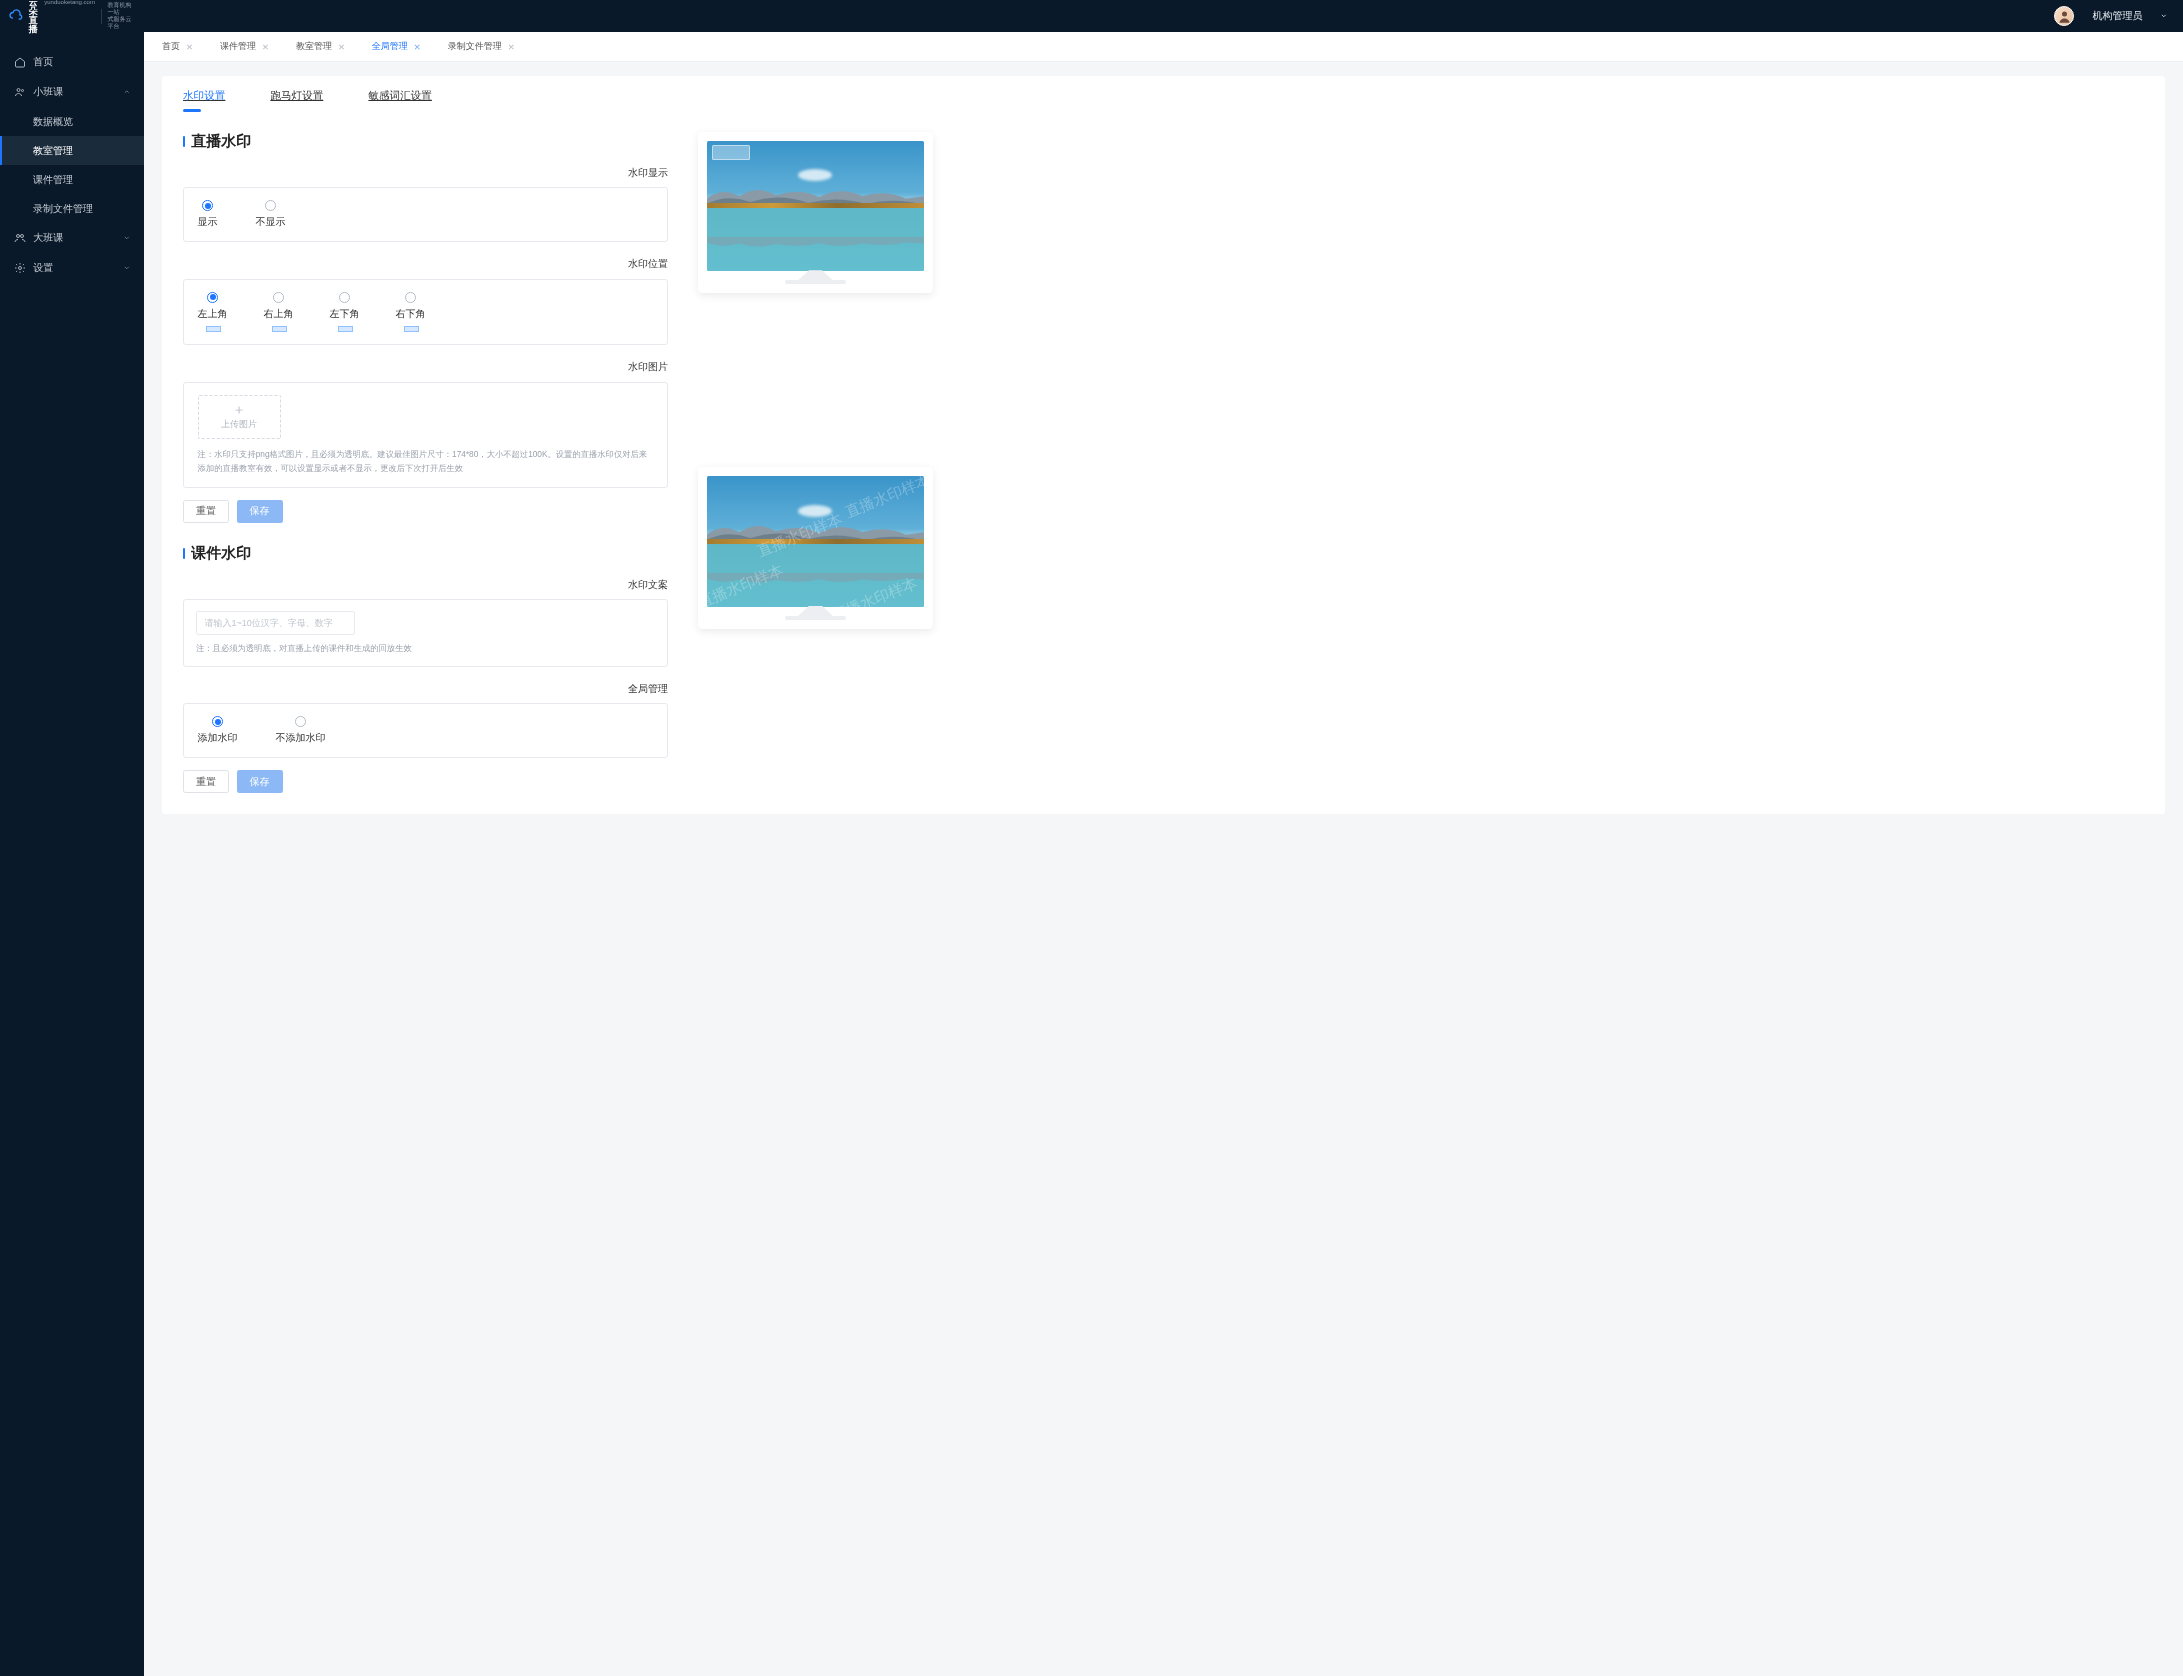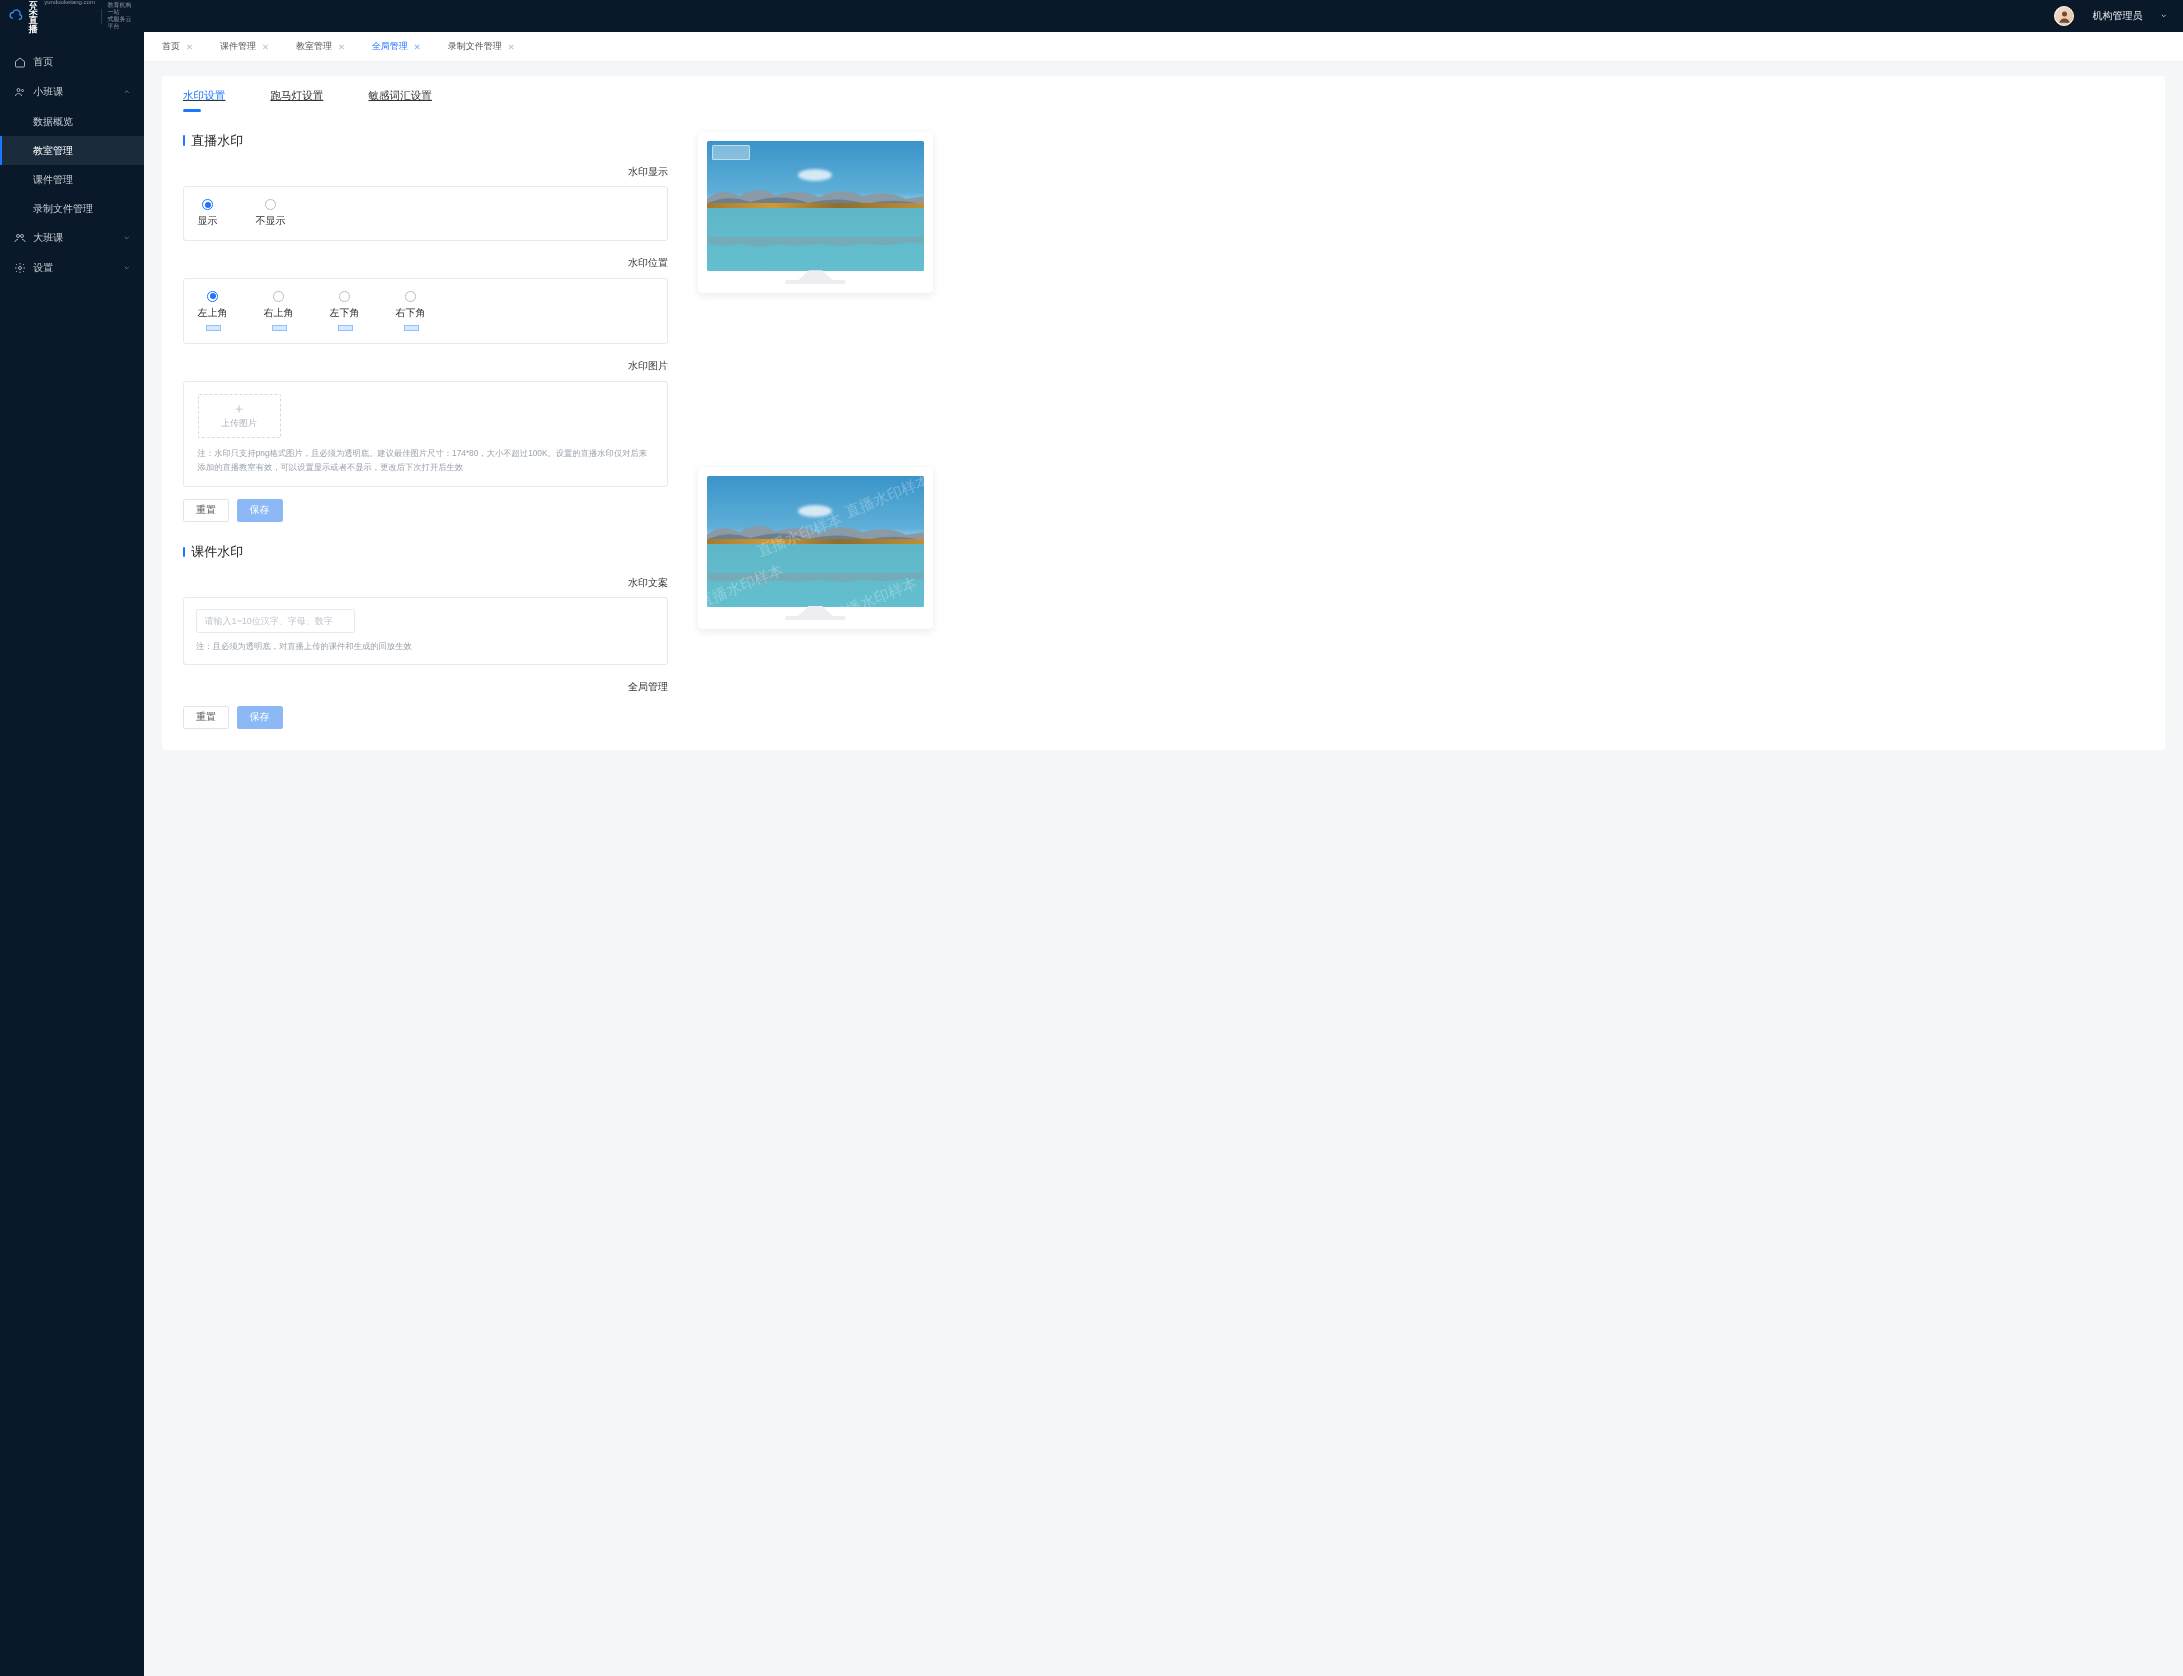--- a/index.html
+++ b/index.html
@@ -47,21 +47,21 @@
     .section-tabs { display: flex; gap: 45px; padding-top: 13.6px; text-decoration: underline; }
     .section-tab { font-size: 10.6px; color: #333; padding-bottom: 7.6px; cursor: pointer; position: relative; }
     .section-tab.active { color: #1e75ff; }
     .section-tab.active::after { content: ""; position: absolute; bottom: -0.8px; left: 0; width: 18px; height: 2.3px; background: #1e75ff; border-radius: 1.5px; }
     
     .columns { display: flex; gap: 30px; align-items: flex-start; }
     .left-col { flex: 1; min-width: 0; max-width: 485px; }
     .right-col { width: 235px; flex-shrink: 0; }
     
     .block { margin-top: 21px; }
-    .block-title { display: flex; align-items: center; gap: 6px; font-size: 13px; font-weight: 400; color: #222; }
+    .block-title { display: flex; align-items: center; gap: 6px; font-size: 15px; font-weight: 700; color: #222; }
     .block-title::before { content: ""; width: 2.3px; height: 10.6px; background: #1e75ff; border-radius: 1.5px; }
     
     .field-label { font-size: 10px; color: #333; margin-top: 15px; margin-bottom: 7.6px; text-align: right; }
     
     .radio-panel { border: 0.8px solid #e6e9ed; border-radius: 3px; padding: 12px 13.6px; display: flex; gap: 38px; flex-wrap: wrap; }
     .radio-opt { display: flex; align-items: center; gap: 4.5px; cursor: pointer; font-size: 10px; color: #333; flex-direction: column; }
     .radio-circle { width: 10.6px; height: 10.6px; border: 0.8px solid #b5bdc7; border-radius: 50%; display: inline-flex; align-items: center; justify-content: center; }
     .radio-opt.checked .radio-circle { border-color: #1e75ff; }
     .radio-opt.checked .radio-circle::after { content: ""; width: 6px; height: 6px; background: #1e75ff; border-radius: 50%; }
     .corner-swatch { width: 15px; height: 6.8px; background: #d6e8ff; border: 0.8px solid #8fc1ff; display: inline-block; margin-left: 2.3px; vertical-align: middle; }
@@ -314,20 +314,30 @@
                   <span>课件水印</span>
                 </div>
 
               <div class="field-label">水印文案</div>
               <div class="input-wrap">
                 <input class="text-input" placeholder="请输入1~10位汉字、字母、数字" style="">
                 <div class="note" style="margin-top:6px">注：且必须为透明底，对直播上传的课件和生成的回放生效</div>
               </div>
 
               <div class="field-label">全局管理</div>
+              <div class="radio-panel">
+                <div class="radio-opt checked">
+                    <span class="radio-circle"></span>
+                    <span>添加水印</span>
+                  </div>
+                <div class="radio-opt">
+                    <span class="radio-circle"></span>
+                    <span>不添加水印</span>
+                  </div>
+              </div>
 
               <div class="btn-row">
                 <div class="btn btn-default">重置</div>
                 <div class="btn btn-primary">保存</div>
               </div>
             </div>
           </div>
 
           <div class="right-col">
             <div class="preview-block">

